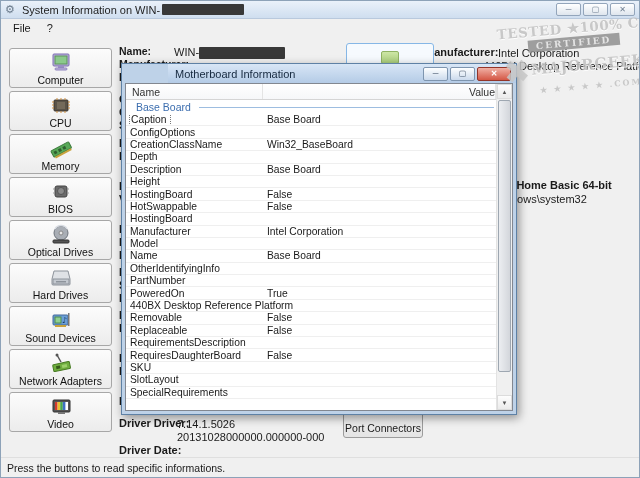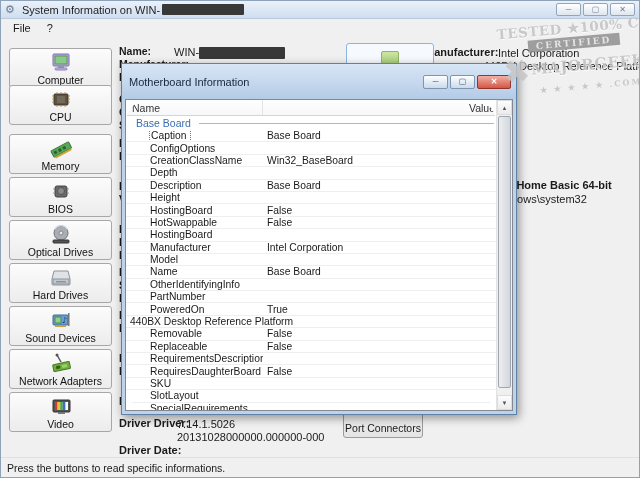--- a/index.html
+++ b/index.html
@@ -43,41 +43,41 @@
   
   .port-btn{position:absolute;left:342px;top:399px;width:80px;height:38px;
     border:1px solid #9c9c9c;border-radius:3px;background:linear-gradient(#f6f6f6,#e4e4e4);
     display:flex;flex-direction:column;align-items:center;justify-content:flex-end;padding-bottom:3px;z-index:5;}
   .port-btn .icn{position:absolute;top:3px;left:50%;transform:translateX(-50%);}
   .port-btn .port-label{font-size:10.5px;}
   
   .dialog{position:absolute;left:120px;top:62px;width:396px;height:352px;z-index:40;
     background:#bed2e8;border:1px solid #5e81a5;box-shadow:2px 3px 9px rgba(0,0,0,.4);
     display:flex;flex-direction:column;}
-  .dlg-titlebar{height:35px;background:linear-gradient(#d8e6f6,#b4cbe6);
-    display:flex;align-items:center;padding:0 5px 0 7px;flex:0 0 auto;}
+  .dlg-titlebar{height:19px;background:linear-gradient(#d8e6f6,#b4cbe6);
+    display:flex;align-items:center;padding:0 5px 0 7px;flex:0 0 auto;margin-left:46px;}
   .dlg-title{font-size:11px;color:#15283e;white-space:nowrap;}
   .dlg-btns{margin-left:auto;display:flex;gap:2px;}
   .dbtn{height:14px;border-radius:2px;display:flex;align-items:center;justify-content:center;
     font-size:8px;line-height:1;}
   .dbtn.minmax{width:25px;border:1px solid #7e95af;background:linear-gradient(#feffff,#cbdaec);color:#44566b;}
   .dbtn.close{width:34px;border:1px solid #93352a;background:linear-gradient(#f0b0a4,#d45745);
     color:#fff;font-weight:bold;}
   .listview{margin:0 3px 3px 3px;flex:1;background:#fff;border:1px solid #828790;
     position:relative;overflow:hidden;}
-  .lv-inner{position:absolute;left:0;top:0;right:16px;bottom:0;overflow:hidden;border-radius:22px;}
+  .lv-inner{position:absolute;left:0;top:0;right:16px;bottom:0;overflow:hidden;}
   .lv-header{height:16px;display:flex;border-bottom:1px solid #d5d5d5;background:linear-gradient(#ffffff,#f6f7f9);}
   .lv-hcell{font-size:10.5px;color:#333;padding:2px 0 0 6px;border-right:1px solid #e4e4e4;}
   .lv-hcell.c1{width:137px;flex:0 0 auto;}
   .lv-hcell.c2{flex:1;text-align:right;}
   .lv-group{height:14px;display:flex;align-items:center;padding-left:10px;}
   .lv-group .gtext{color:#3c6eaf;font-size:10.5px;white-space:nowrap;}
   .lv-group .gline{flex:1;border-top:1px solid #9dbde0;margin:0 2px 0 8px;}
   .lvrow{height:12.4px;display:flex;align-items:center;border-bottom:1px solid #efefef;}
-  .lvname{width:137px;flex:0 0 auto;padding-left:24px;font-size:10.3px;white-space:nowrap;overflow:hidden;}
+  .lvname{width:137px;flex:0 0 auto;padding-left:4px;font-size:10.3px;white-space:nowrap;overflow:hidden;}
   .lvval{flex:1;padding-left:4px;font-size:10.3px;white-space:nowrap;overflow:hidden;}
   .lvname .fr{display:inline-block;}
   .lvrow.first .fr{outline:1px dotted #777;padding:0 3px 0 1px;}
   
   .vscroll{position:absolute;top:0;right:0;bottom:0;width:16px;background:#f0f0f0;border-left:1px solid #e3e3e3;}
   .sb-btn{position:absolute;left:0;right:0;height:15px;display:flex;align-items:center;justify-content:center;
     font-size:6px;color:#555;background:linear-gradient(#fdfdfd,#ebebeb);border:1px solid #dcdcdc;}
   .sb-up{top:0;}
   .sb-down{bottom:0;}
   .sb-thumb{position:absolute;left:1px;right:1px;top:16px;height:272px;border:1px solid #9ea7b1;
@@ -121,21 +121,21 @@
     <span class="icn">
       <svg width="24" height="22">
           <rect x="4" y="2" width="16" height="12" rx="1" fill="#b9aedc" stroke="#7d6fb0"></rect>
           <rect x="6" y="4" width="12" height="8" fill="#8bc98b" stroke="#5c935c"></rect>
           <rect x="9" y="14" width="6" height="2" fill="#9a8fc4"></rect>
           <rect x="6" y="16" width="12" height="2" rx="1" fill="#c4bade" stroke="#8d81bd"></rect>
         </svg>
     </span>
     <span class="side-label">Computer</span>
   </div>
-  <div class="side-btn" style="top:84px">
+  <div class="side-btn" style="top:90px">
     <span class="icn">
       <svg width="24" height="22">
           <rect x="5" y="5" width="14" height="11" rx="1" fill="#5a5348" stroke="#3c372f"></rect>
           <rect x="8" y="7" width="8" height="7" fill="#746a5a"></rect>
           <g stroke="#cf9040" stroke-width="1">
             <line x1="3" y1="7" x2="5" y2="7"></line>
             <line x1="3" y1="10" x2="5" y2="10"></line>
             <line x1="3" y1="13" x2="5" y2="13"></line>
             <line x1="19" y1="7" x2="21" y2="7"></line>
             <line x1="19" y1="10" x2="21" y2="10"></line>

